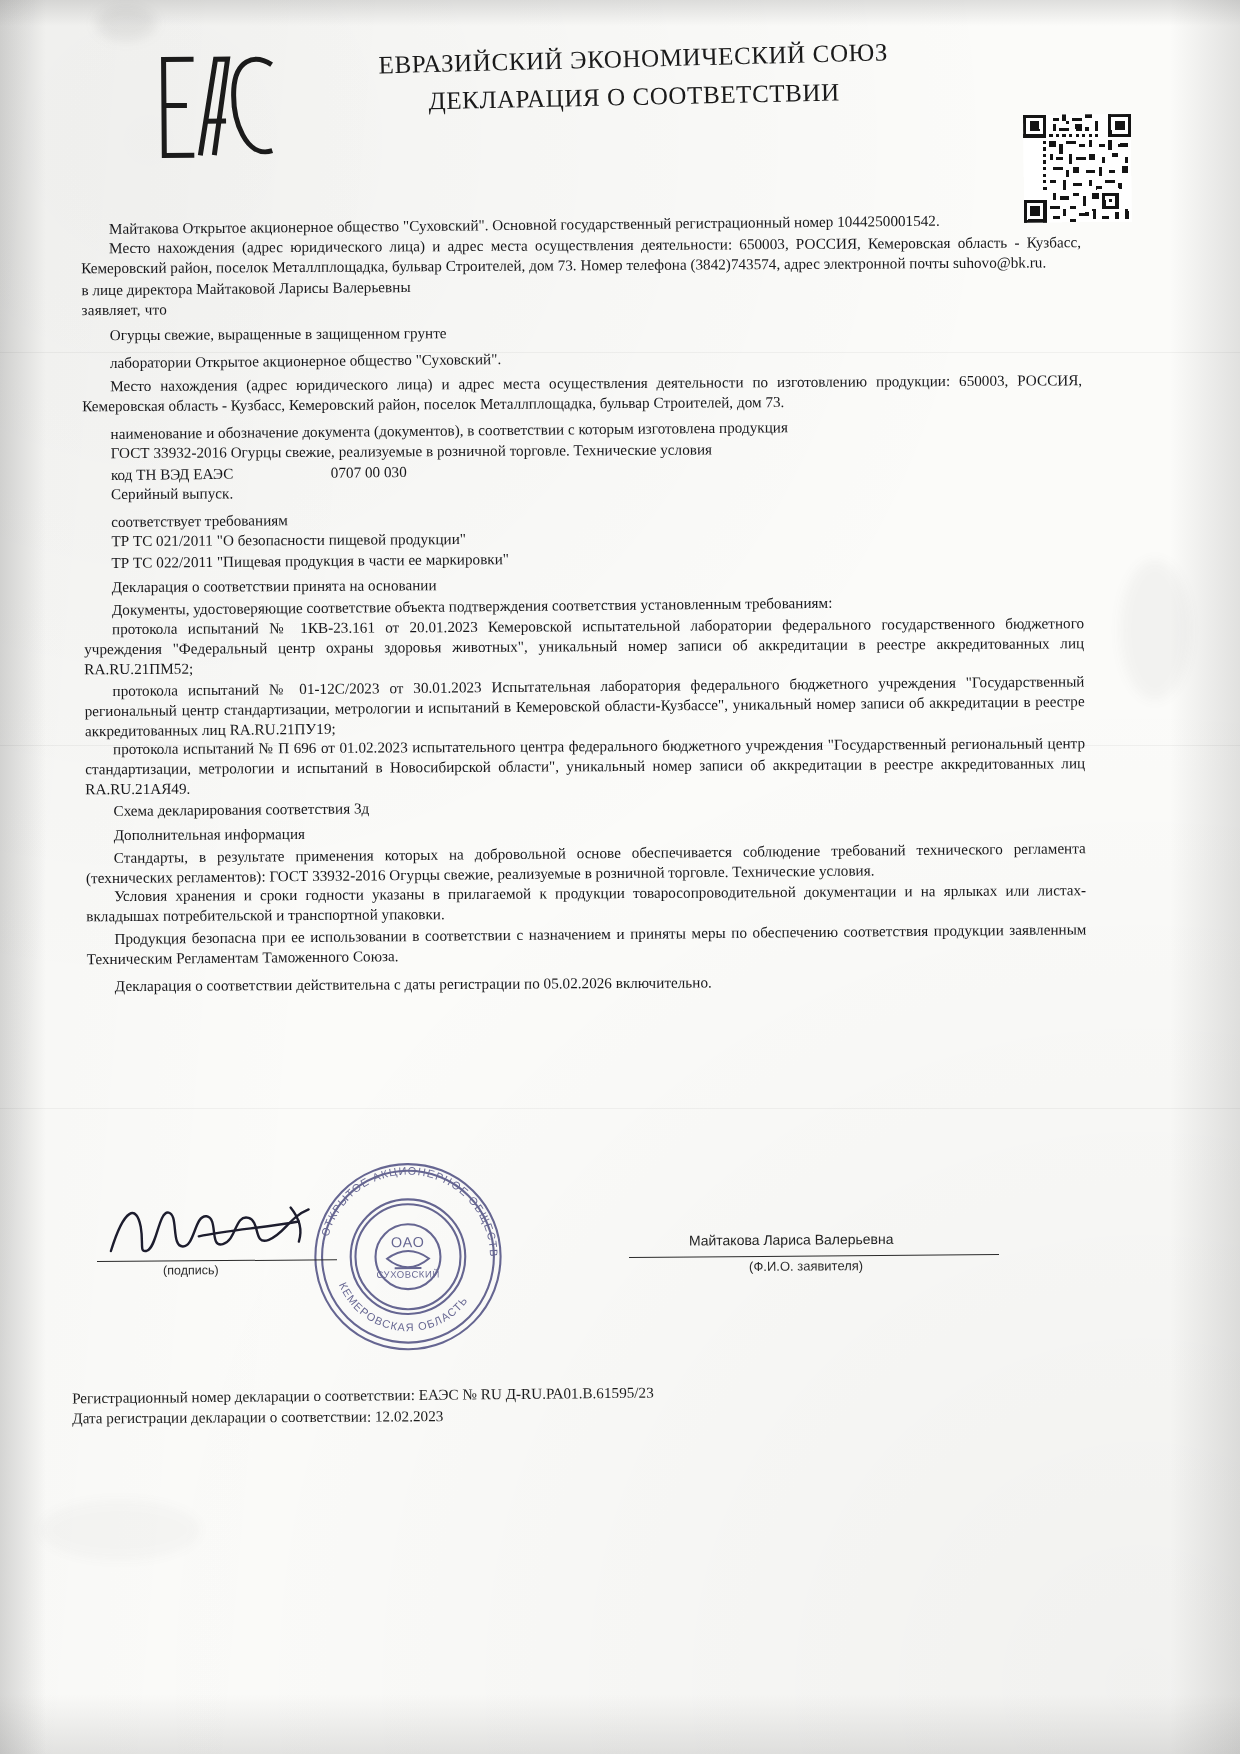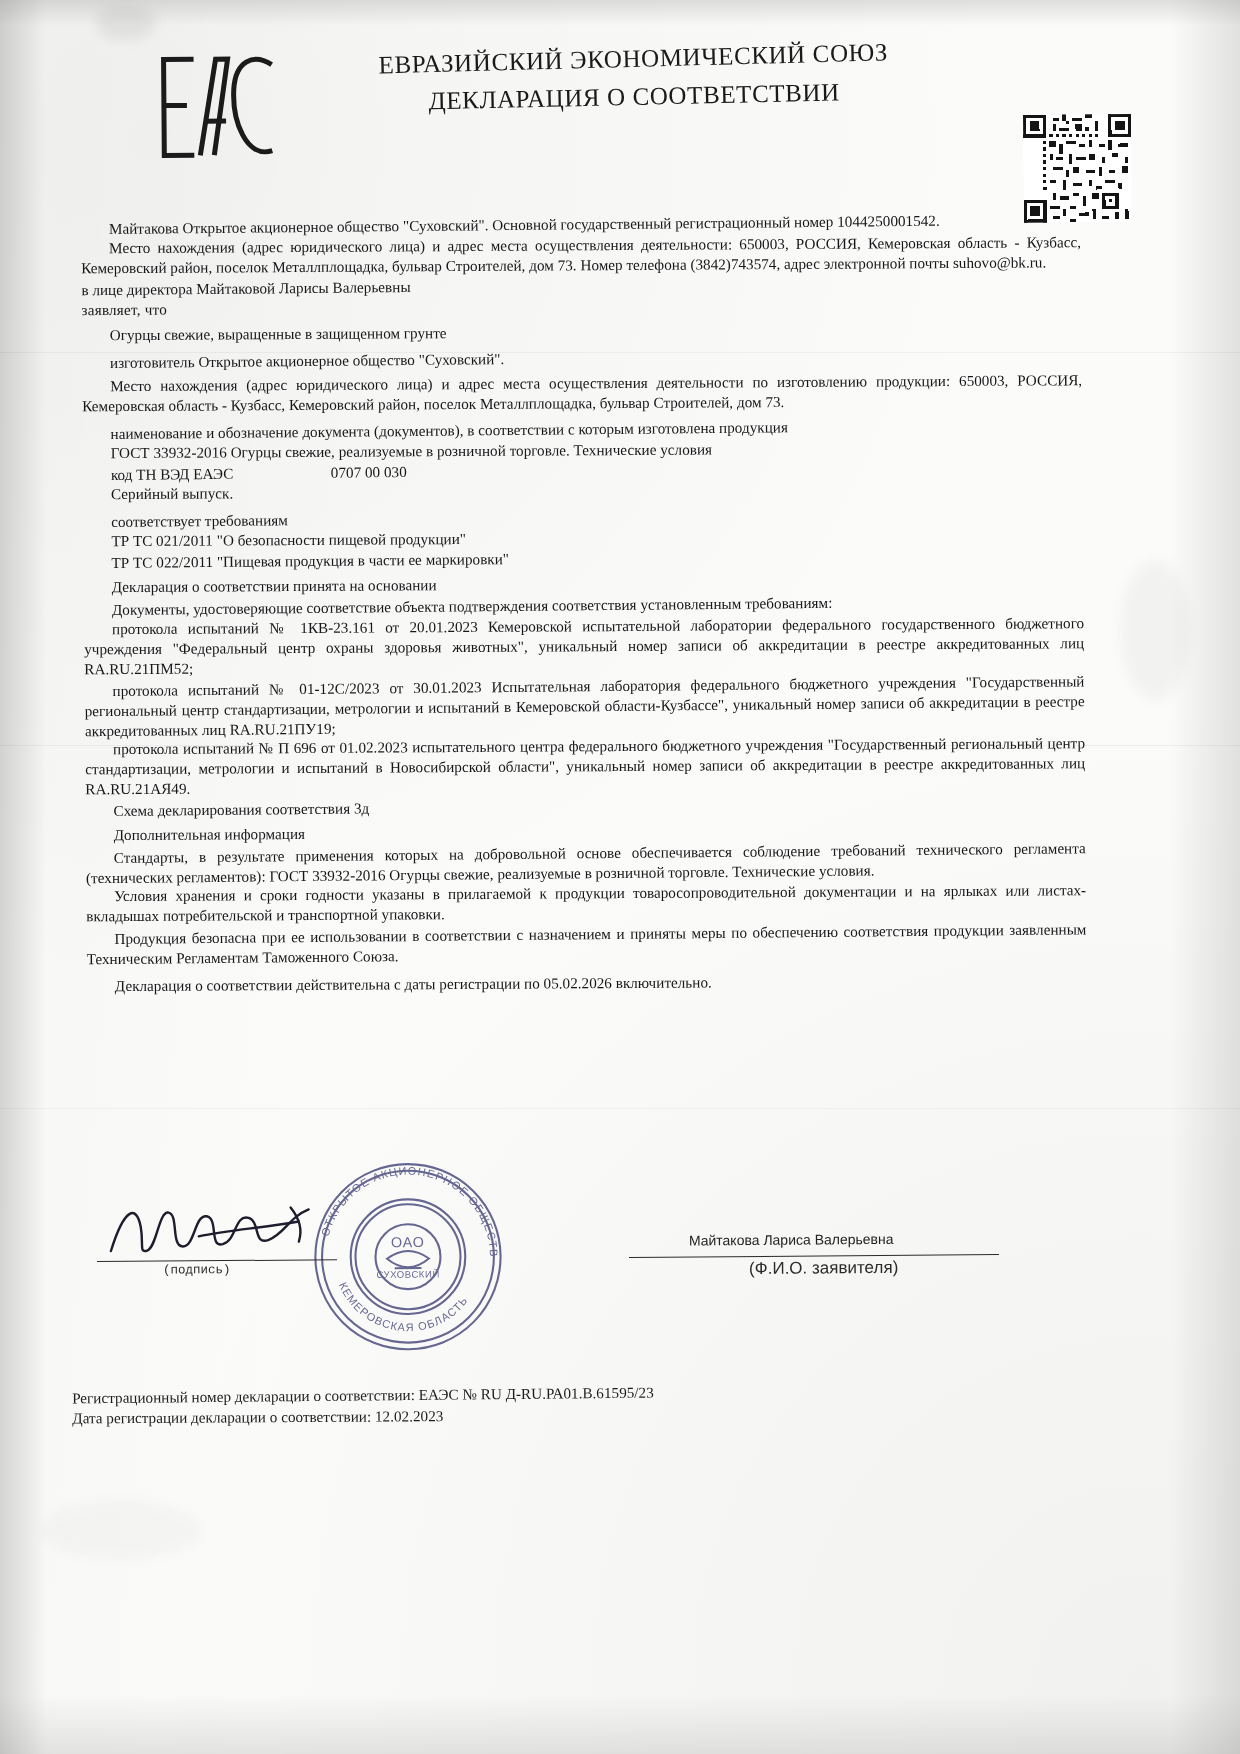--- a/index.html
+++ b/index.html
@@ -160,21 +160,21 @@
     left: 8px;
     top: 52px;
     width: 240px;
     border-bottom: 1.4px solid #2a2a2a;
   }
   .sig-caption-left {
     position: absolute;
     left: 74px;
     top: 55px;
     font-size: 12.5px;
-    font-family: Liberation Mono, monospace;
+    font-family: Liberation Sans, sans-serif;
     color: #2b2b2b;
   }
   .sig-line-right {
     position: absolute;
     left: 540px;
     top: 52px;
     width: 370px;
     border-bottom: 1.4px solid #2a2a2a;
   }
   .sig-name-right {
@@ -182,21 +182,21 @@
     left: 600px;
     top: 28px;
     font-size: 14px;
     font-family: "Liberation Sans", sans-serif;
     color: #232323;
   }
   .sig-caption-right {
     position: absolute;
     left: 660px;
     top: 55px;
-    font-size: 17px;
+    font-size: 13px;
     font-family: "Liberation Sans", sans-serif;
     color: #2b2b2b;
   }
 
   
   .stamp {
     position: absolute;
     left: 300px;
     top: 1150px;
     width: 210px;
@@ -370,21 +370,21 @@
 
     <div class="p nj j1">в лице директора Майтаковой Ларисы Валерьевны</div>
 
     <div class="p nj j3">заявляет, что</div>
     <div class="gap-sm"></div>
 
     <div class="p ind nj j2">Огурцы свежие, выращенные в защищенном грунте</div>
     <div class="gap-sm"></div>
 
     <div class="p ind nj j1">
-      <span>изготовитель</span>
+      <span>лаборатории</span>
       <span>Открытое акционерное общество "Суховский".</span>
     </div>
     <div class="gap-sm"></div>
 
     <div class="p ind j2">
       <span>Место нахождения (адрес юридического лица) и адрес места осуществления деятельности по изготовлению продукции:</span>
       <span>650003, РОССИЯ, Кемеровская область - Кузбасс, Кемеровский район, поселок Металлплощадка, бульвар Строителей, дом 73.</span>
     </div>
     <div class="gap-sm"></div>
 

